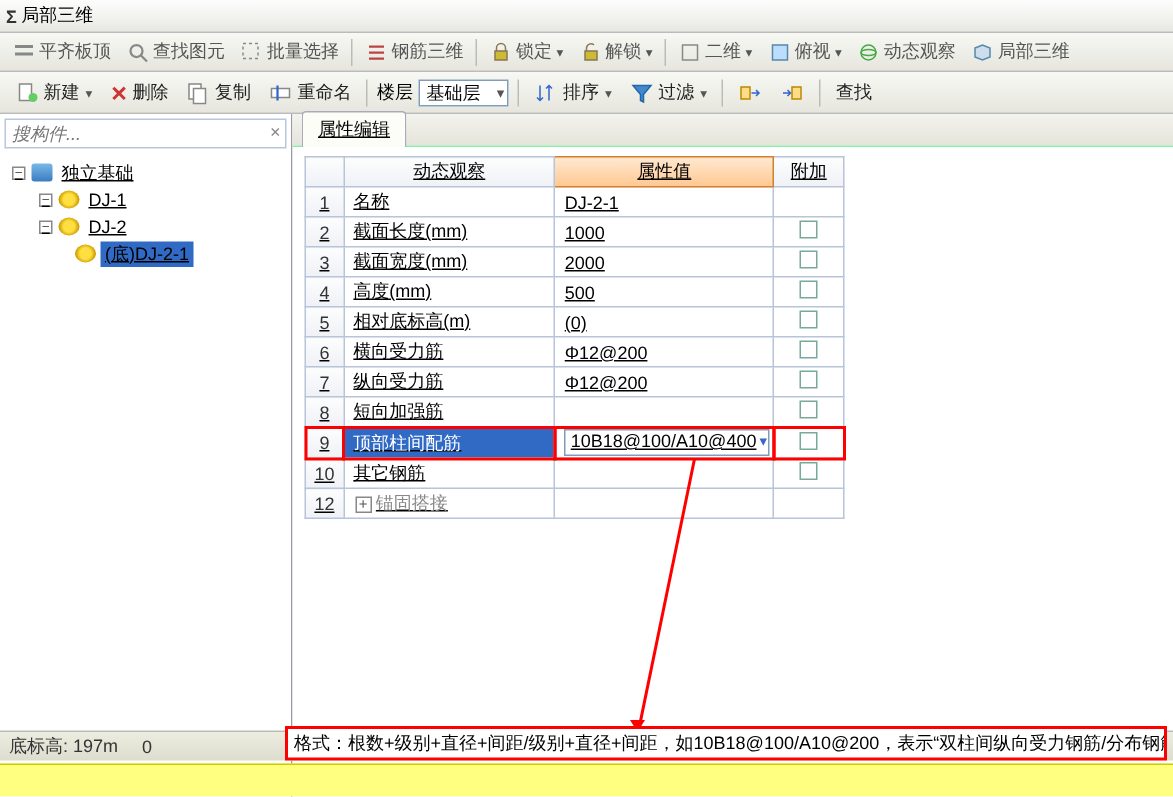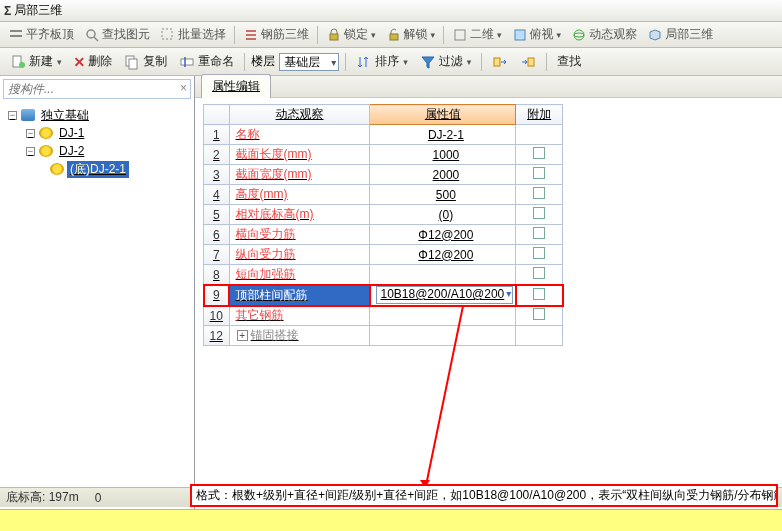--- a/index.html
+++ b/index.html
@@ -22,34 +22,34 @@
 .search .x { position: absolute; right: 4px; top: 2px; color: #888; cursor: pointer; }
 .tree { padding: 4px 2px; flex: 1; overflow: auto; }
 .tree-row { display: flex; align-items: center; height: 18px; cursor: pointer; white-space: nowrap; }
 .tree-row.d0 { padding-left: 6px; }
 .tree-row.d1 { padding-left: 24px; }
 .tree-row.d2 { padding-left: 48px; }
 .minus { width: 9px; height: 9px; border: 1px solid #888; display: inline-flex; align-items: center; justify-content: center; font-size: 9px; line-height: 7px; margin-right: 4px; color: #555; background: #fff; }
 .tree .ic { width: 14px; height: 12px; margin-right: 3px; display: inline-block; }
 .blue3d { background: linear-gradient(#7ab8e8,#3a7cc0); border-radius: 2px; }
 .yellowdot { background: radial-gradient(circle,#ffe040 40%,#d0a000 70%); border-radius: 50%; width: 10px; height: 10px; }
-.sel { background: #316ac5; color: #fef9c3; }
+.sel { background: #316ac5; color: #000000; }
 .tree-label { padding: 0 3px; }
 .right { flex: 1; background: #fff; display: flex; flex-direction: column; }
 .tabbar { background: linear-gradient(#f4f4ee,#e4e4da); height: 22px; display: flex; align-items: flex-end; padding-left: 6px; border-bottom: 1px solid #8ea; }
 .tab { background: #fdfdf7; border: 1px solid #aab; border-bottom: none; padding: 3px 10px; border-radius: 3px 3px 0 0; margin-bottom: -1px; }
 .grid-wrap { padding: 6px 8px; flex: 1; position: relative; }
 table { border-collapse: collapse; width: 360px; }
 th, td { border: 1px solid #b8c4d8; padding: 0; height: 20px; }
 th { background: linear-gradient(#fdfdfd,#eef1f6); font-weight: normal; text-align: center; }
 th.val { background: linear-gradient(#ffe8d0,#ffc890); border: 1px solid #d08030; color: #000; }
 td.rownum { background: linear-gradient(#fdfdfd,#eef1f6); width: 26px; text-align: center; color: #333; }
-td.blue { color: #ef4444; padding-left: 6px; }
+td.blue { color: #000000; padding-left: 6px; }
 td.gray { color: #888; padding-left: 6px; }
-td.valcell { padding-left: 6px; color: #000; text-align: center; }
+td.valcell { padding-left: 6px; color: #000; }
 td.chk { text-align: center; }
 .chk-box { width: 12px; height: 12px; border: 1px solid #7a9; display: inline-block; background: #fff; }
 .redbox-row td { outline: 2px solid #ff0000; outline-offset: -1px; }
 .hl-name { background: #316ac5; color: #fff; display: block; width: 100%; height: 100%; padding-left: 6px; line-height: 20px; }
 .val-input { border: 1px solid #7f9db9; width: calc(100% - 2px); height: 18px; padding: 0 10px 0 3px; position: relative; }
 .val-input::after { content: "▾"; position: absolute; right: 1px; top: 1px; color: #3a68c8; font-size: 10px; }
 .plus { width: 11px; height: 11px; border: 1px solid #888; display: inline-flex; align-items: center; justify-content: center; font-size: 10px; line-height: 9px; color: #555; margin: 0 3px 0 1px; }
 .red-line { position: absolute; border-left: 2px solid #ff0000; pointer-events: none; transform-origin: top; }
 .statusbar { position: absolute; bottom: 24px; left: 0; right: 0; height: 20px; background: linear-gradient(#ececdf,#dcdccf); border-top: 1px solid #bbb; display: flex; align-items: center; padding: 0 6px; gap: 16px; color: #333; }
 .tipbox { position: absolute; bottom: 24px; left: 190px; right: 4px; border: 2px solid #ff0000; background: #fff; padding: 1px 4px; color: #000; white-space: nowrap; overflow: hidden; }
@@ -294,21 +294,21 @@
               <td class="blue">短向加强筋</td>
               <td class="valcell"></td>
               <td class="chk"><span class="chk-box"></span></td>
             </tr>
             <tr class="redbox-row">
               <td class="rownum">9</td>
               <td>
                 <span class="hl-name">顶部柱间配筋</span>
               </td>
               <td class="valcell">
-                <div class="val-input">10B18@200/A10@200</div>
+                <div class="val-input">10B18@100/A10@400</div>
               </td>
               <td class="chk"><span class="chk-box"></span></td>
             </tr>
             <tr>
               <td class="rownum">10</td>
               <td class="blue">其它钢筋</td>
               <td class="valcell"></td>
               <td class="chk"><span class="chk-box"></span></td>
             </tr>
             <tr>

